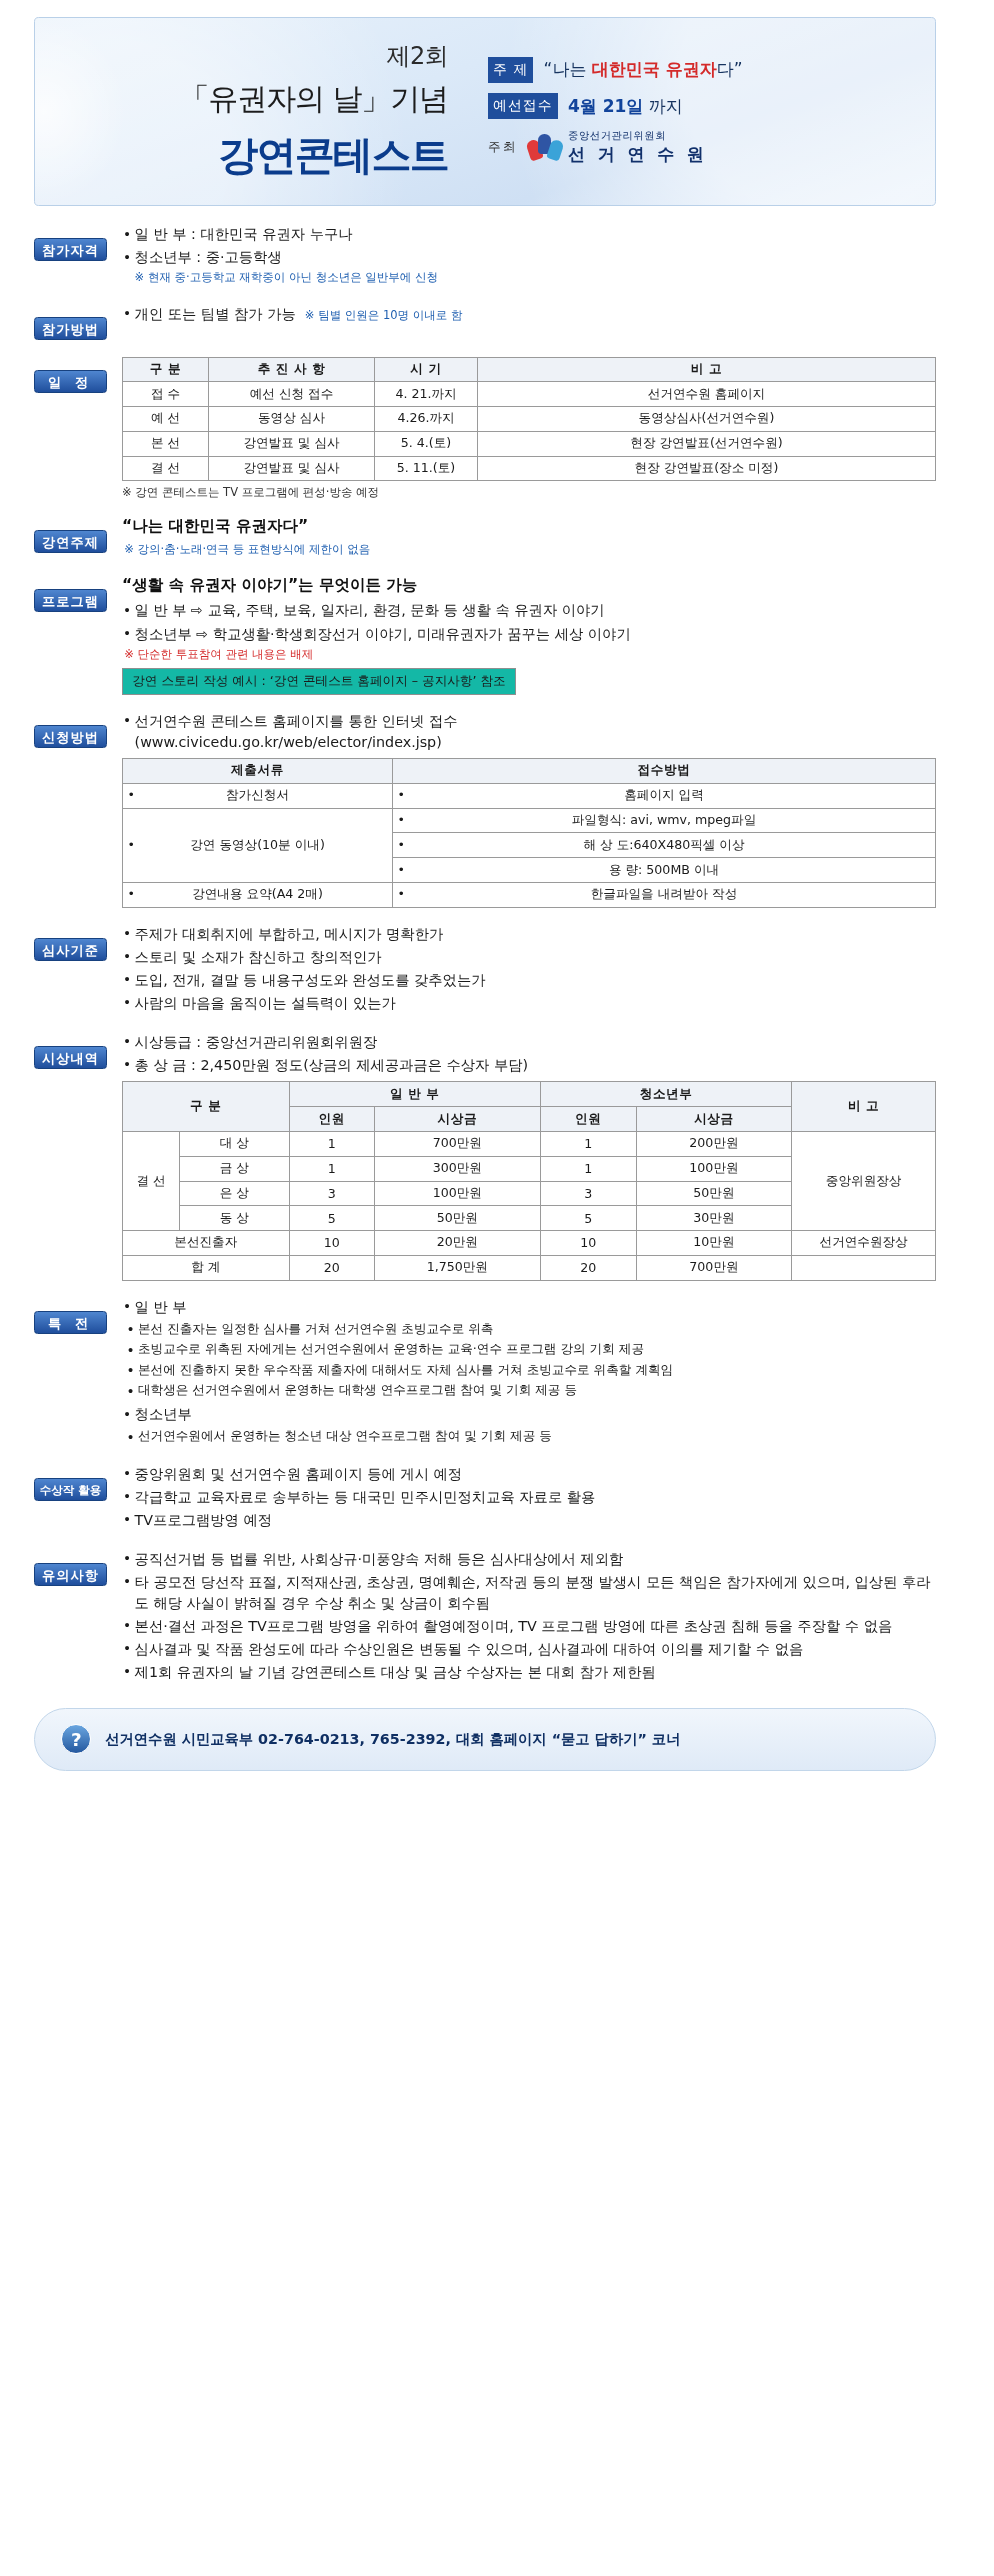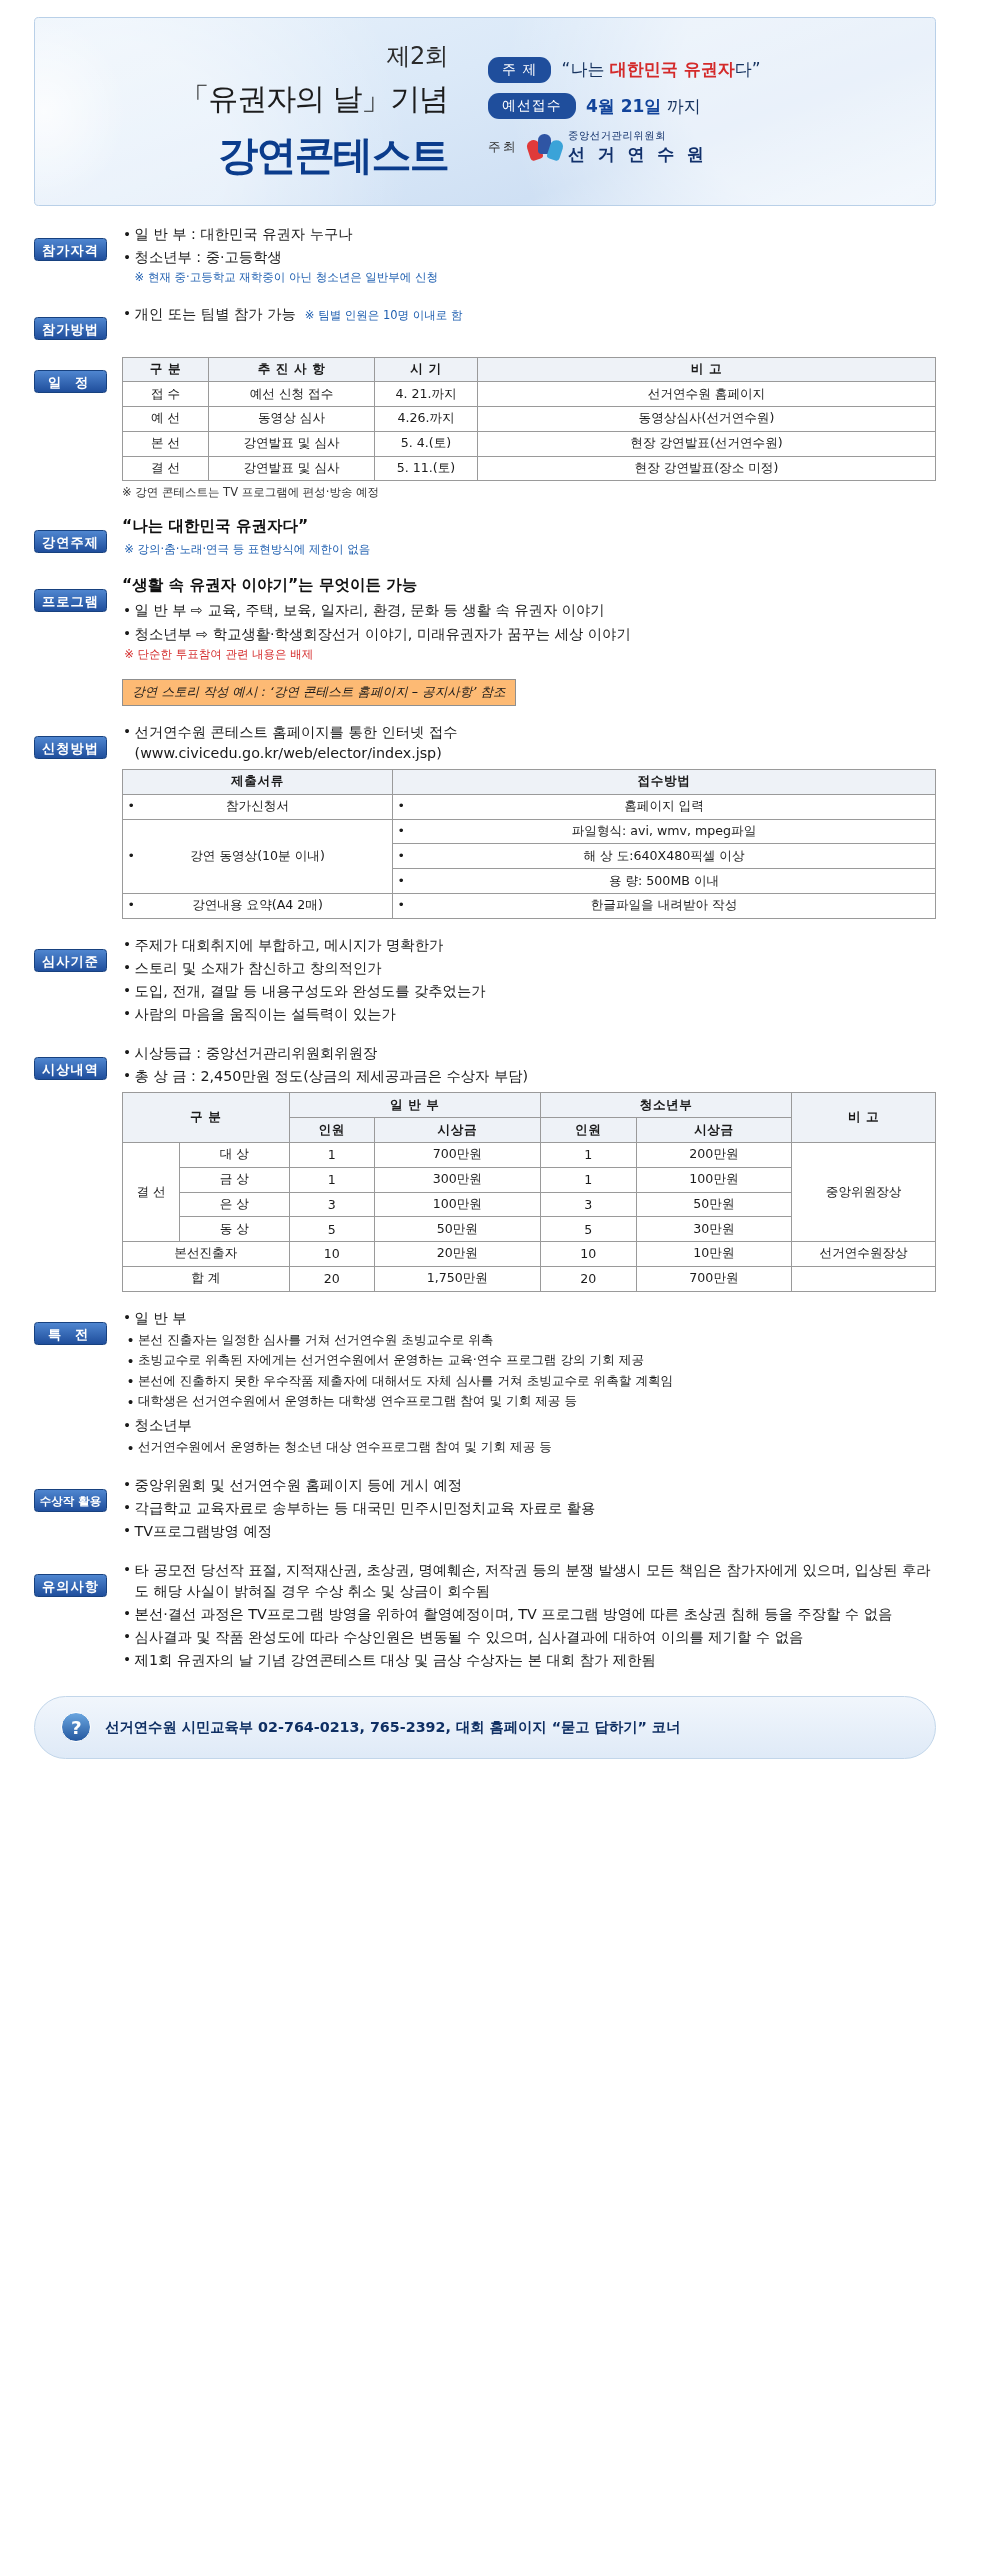--- a/index.html
+++ b/index.html
@@ -44,21 +44,21 @@
   .h-line3 {
     font-size: 40px; font-weight: bold; color: #0b3c8c;
     margin-top: 8px; letter-spacing: -1.7px;
   }
   .header-right {
     flex: 1; padding-left: 17px; z-index: 2;
   }
   .hr-row { display: flex; align-items: center; margin-bottom: 10.3px; }
   .tagbox {
     background: #1f4e9c; color: #ffffff; font-size: 13.8px;
-    padding: 4px 14px; border-radius: 11px; letter-spacing: 1.1px;
+    padding: 4px 5px; border-radius: 0; letter-spacing: 1.1px;
     margin-right: 10.3px; white-space: nowrap;
   }
   .hr-text { font-size: 17px; color: #16335f; }
   .hr-text .red { color: #d42a2a; font-weight: bold; }
   .hr-text .blue { color: #12449b; font-weight: bold; }
   .host-row { display: flex; align-items: center; margin-top: 4.6px; }
   .host-label {
     font-size: 12.6px; color: #333; margin-right: 10.3px; letter-spacing: 2.3px;
   }
   .nec-logo { display: flex; align-items: center; }
@@ -97,21 +97,21 @@
   li.nodot { padding-left: 12.6px; }
   li.nodot:before { content: "–"; left: 0; font-size: 12.6px; }
   .note {
     font-size: 11.5px; color: #1f5fb0; margin: 2.3px 0 2.3px 12.6px;
   }
   .note.red { color: #d42a2a; }
   .inline-note { font-size: 11.5px; color: #1f5fb0; }
   .strong-q { font-size: 15.5px; font-weight: bold; color: #101010; margin-bottom: 4.6px; }
   .example-box {
     display: inline-block; border: 0.6px solid #8f8f8f; padding: 4px 9.2px;
-    font-size: 12.6px; margin-top: 15px; background: #fdba74; font-style: italic;
+    font-size: 12.6px; margin-top: 4px; background: #14b8a6;
   }
 
   
   table.tbl {
     border-collapse: collapse; width: 100%; background: #fff; font-size: 12.6px;
   }
   table.tbl th, table.tbl td {
     border: 0.6px solid #9a9a9a; padding: 3.4px 4.6px; text-align: center;
   }
   table.tbl thead th {
@@ -419,20 +419,21 @@
           <li>각급학교 교육자료로 송부하는 등 대국민 민주시민정치교육 자료로 활용</li>
           <li>TV프로그램방영 예정</li>
         </ul>
       </div>
     </div>
 
     <div class="section">
       <div class="label">유의사항</div>
       <div class="body">
         <ul class="bullets">
+          <li>공직선거법 등 법률 위반, 사회상규·미풍양속 저해 등은 심사대상에서 제외함</li>
           <li>타 공모전 당선작 표절, 지적재산권, 초상권, 명예훼손, 저작권 등의 분쟁 발생시 모든 책임은 참가자에게 있으며, 입상된 후라도 해당 사실이 밝혀질 경우 수상 취소 및 상금이 회수됨</li>
           <li>본선·결선 과정은 TV프로그램 방영을 위하여 촬영예정이며, TV 프로그램 방영에 따른 초상권 침해 등을 주장할 수 없음</li>
           <li>심사결과 및 작품 완성도에 따라 수상인원은 변동될 수 있으며, 심사결과에 대하여 이의를 제기할 수 없음</li>
           <li>제1회 유권자의 날 기념 강연콘테스트 대상 및 금상 수상자는 본 대회 참가 제한됨</li>
         </ul>
       </div>
     </div>
 
   </div>
 

